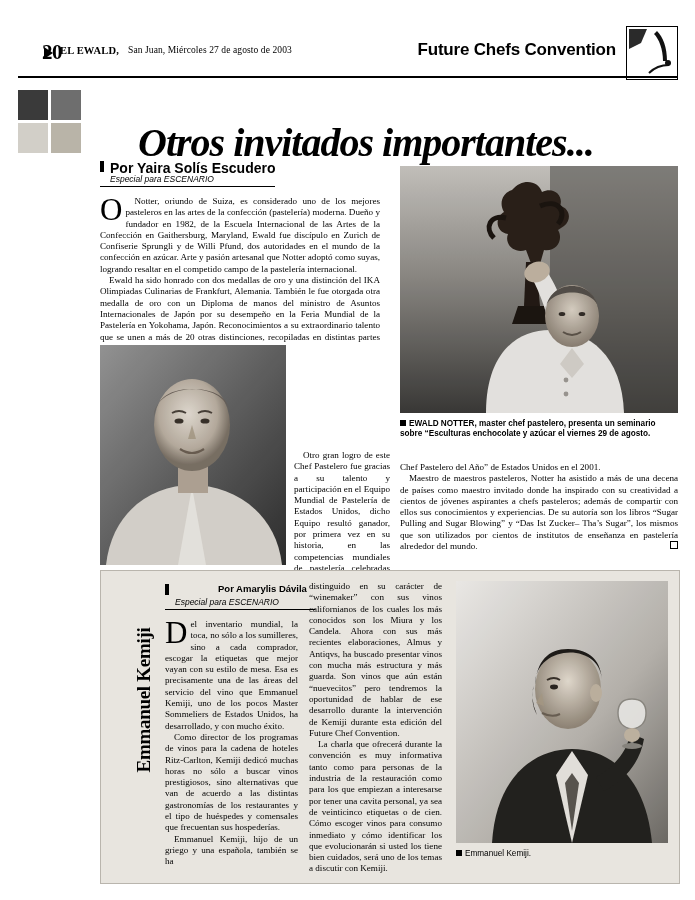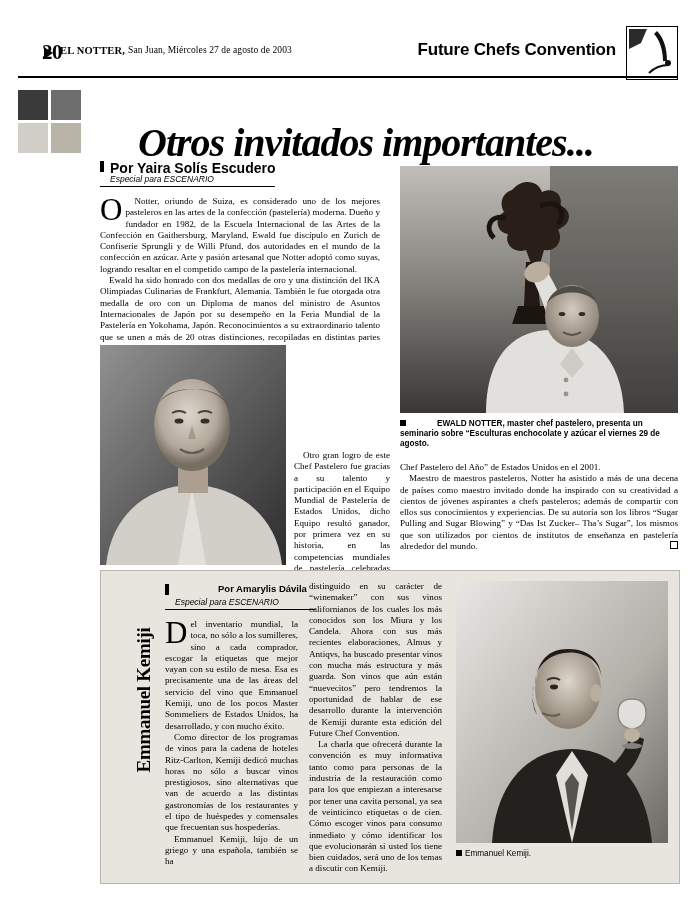--- a/index.html
+++ b/index.html
@@ -221,21 +221,21 @@
     width: 278px;
     height: 247px;
   }
   .caption {
     position: absolute;
     font-family: "Liberation Sans", sans-serif;
     font-size: 8.2px;
     line-height: 10.2px;
     color: #000;
   }
-  .caption b { font-weight: bold; margin-left: 28px; }
+  .caption b { font-weight: bold; }
   .cap-square {
     display: inline-block;
     width: 6px;
     height: 6px;
     background: #000;
     margin-right: 3px;
     vertical-align: 0px;
   }
   #cap-notter { left: 400px; top: 419px; width: 278px; }
 
@@ -296,21 +296,21 @@
   #cap-kemiji { left: 355px; top: 278px; width: 212px; }
 </style>
 </head>
 <body>
 
 <div id="page">
 
   <div class="masthead">
     <span class="folio">20</span>
     <span class="folio-arrow"></span>
-    <span class="paper-name">EL NOTTER,</span>
+    <span class="paper-name">EL EWALD,</span>
     <span class="issue-date">San Juan, Miércoles 27 de agosto de 2003</span>
     <span class="section-title">Future Chefs Convention</span>
     <span class="section-logo">
       <svg width="50" height="52" viewBox="0 0 50 52">
         <rect x="0" y="0" width="50" height="52" fill="#ffffff"></rect>
         <path d="M2 2 L20 2 L14 16 L2 22 Z" fill="#2a2a2a"></path>
         <path d="M30 4 C36 10, 40 20, 40 34 L36 34 C36 22, 32 12, 27 7 Z" fill="#111"></path>
         <path d="M22 46 C28 40, 34 38, 42 38" stroke="#111" stroke-width="2" fill="none"></path>
         <circle cx="41" cy="36" r="3" fill="#111"></circle>
       </svg>

